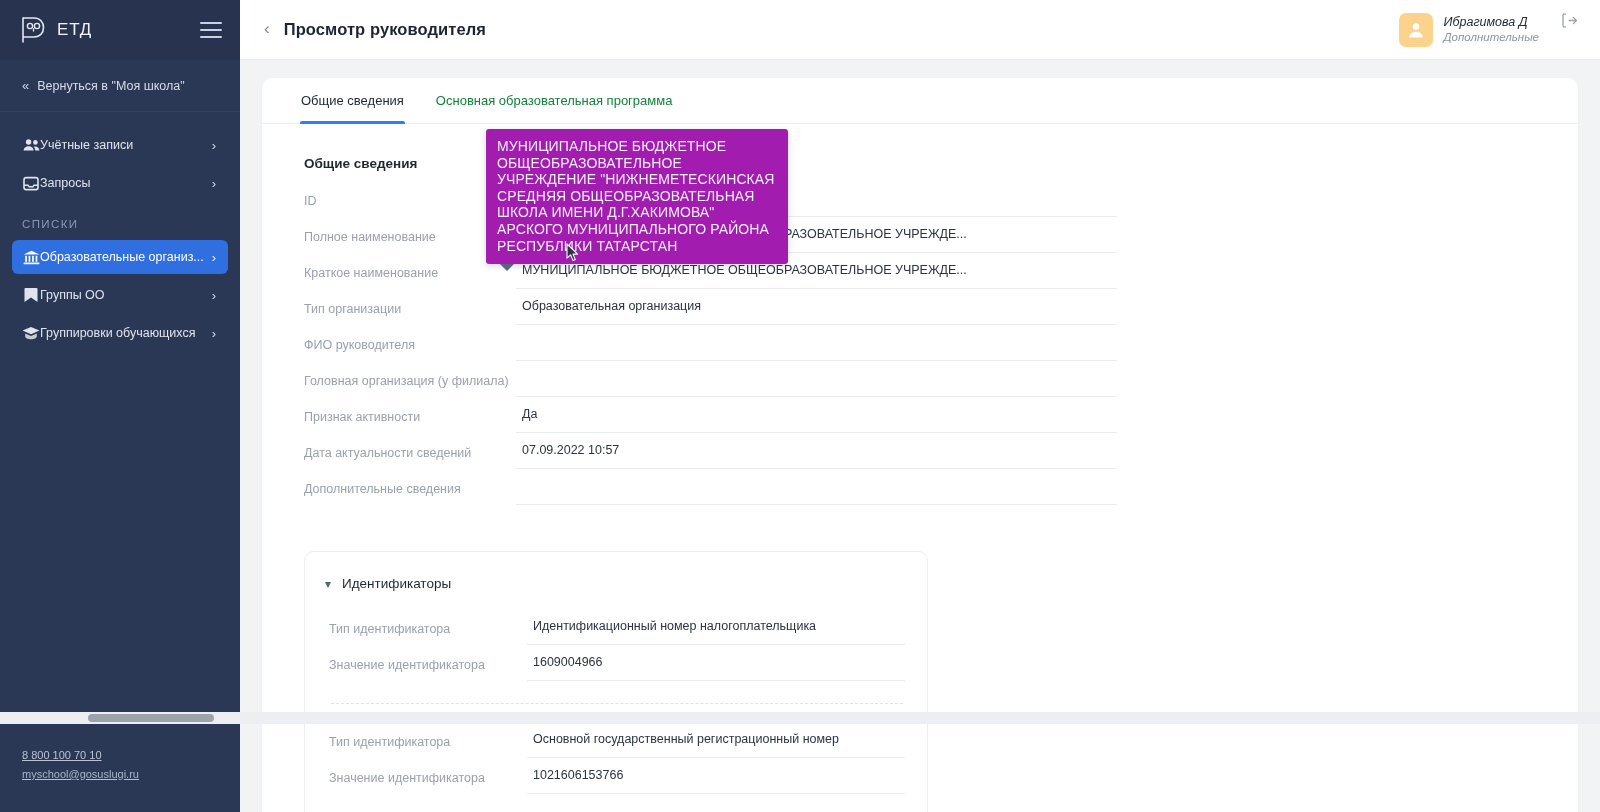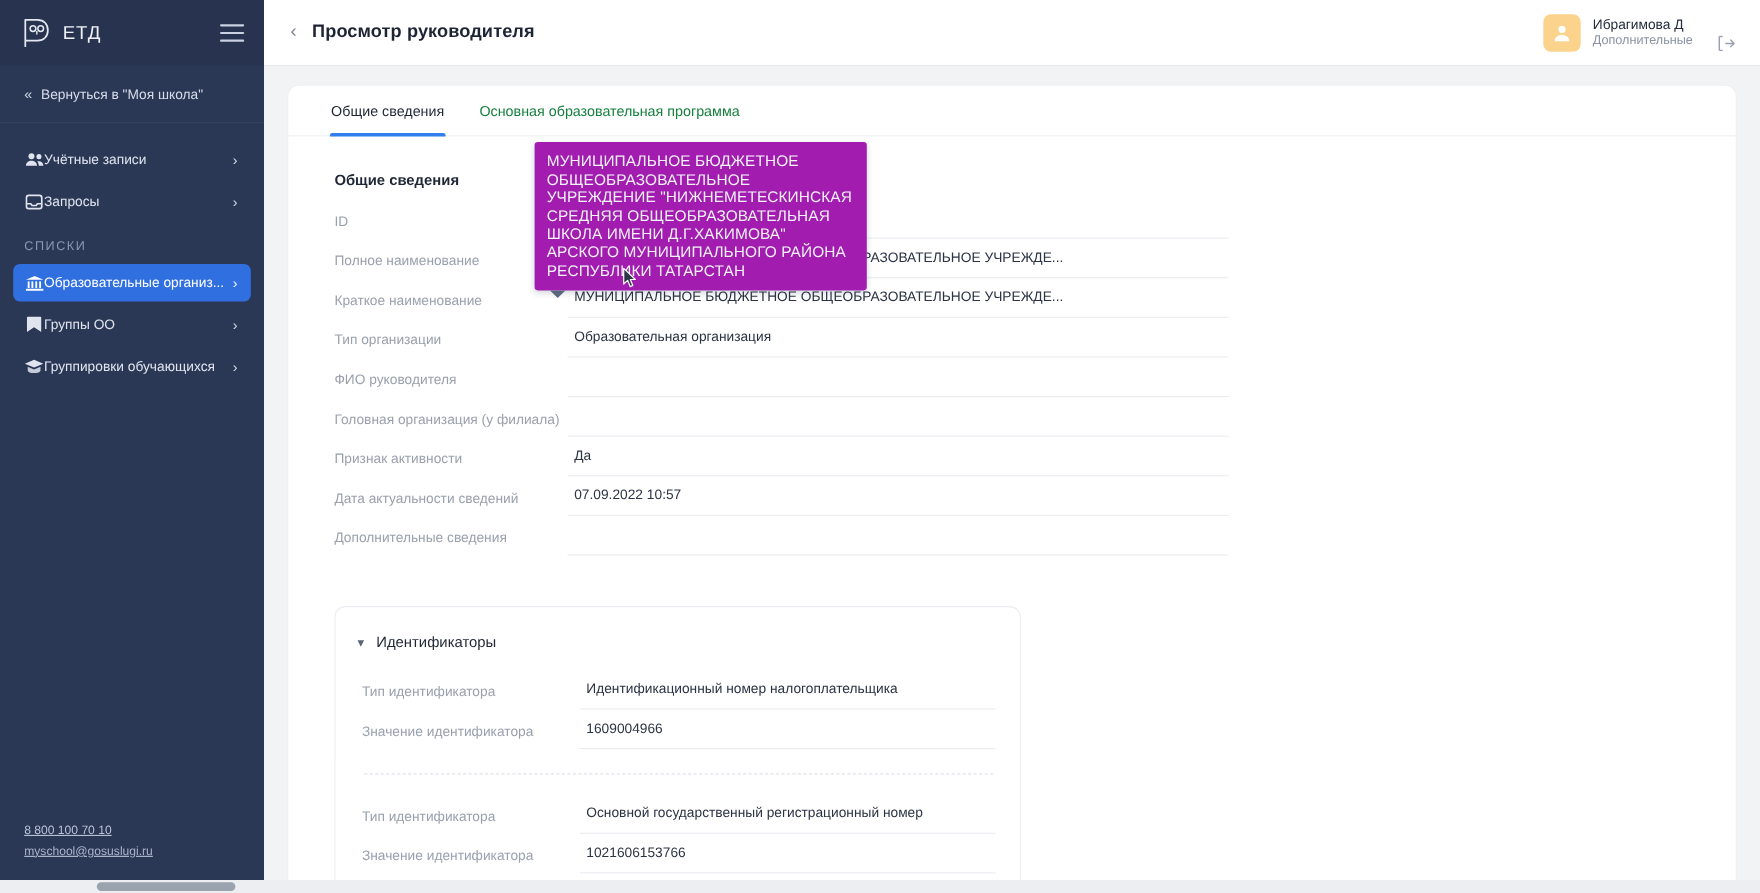--- a/index.html
+++ b/index.html
@@ -8,21 +8,21 @@
     width: 1600px;
     height: 812px;
     overflow: hidden;
     font-family: "Liberation Sans", "DejaVu Sans", sans-serif;
     background: #ffffff;
   }
 
   .app {
     position: relative;
     width: 1600px;
-    height: 812px;
+    height: 724px;
     display: flex;
     background: #f4f5f7;
   }
 
   
   .sidebar {
     width: 240px;
     height: 812px;
     background: #2b3855;
     color: #e9ecf3;
@@ -186,22 +186,23 @@
   }
   .page-title {
     font-size: 16.5px;
     font-weight: 700;
     color: #1d2433;
     letter-spacing: 0.1px;
   }
 
   .topbar-right {
     display: flex;
-    align-items: flex-end;
+    align-items: flex-start;
     gap: 22px;
+    font-style: italic;
   }
   .user-block {
     display: flex;
     align-items: center;
     gap: 11px;
   }
   .avatar {
     width: 34px;
     height: 34px;
     border-radius: 7px;

